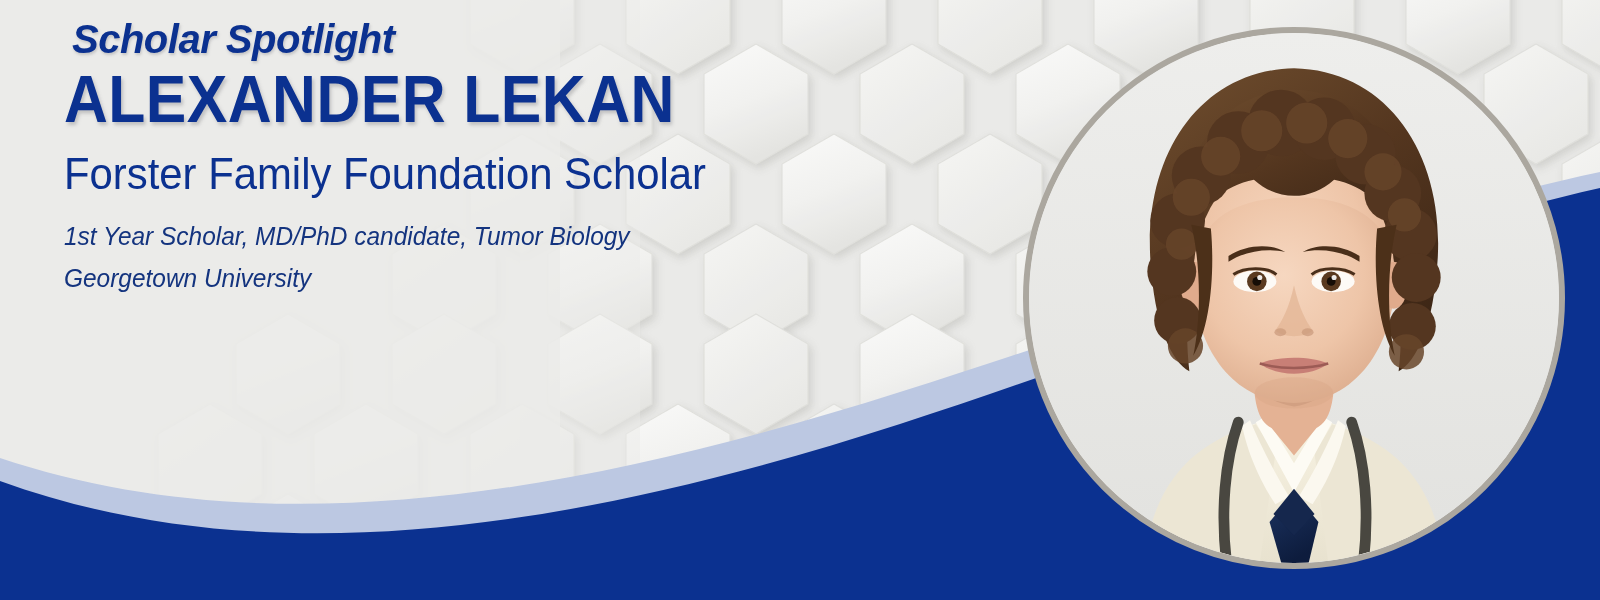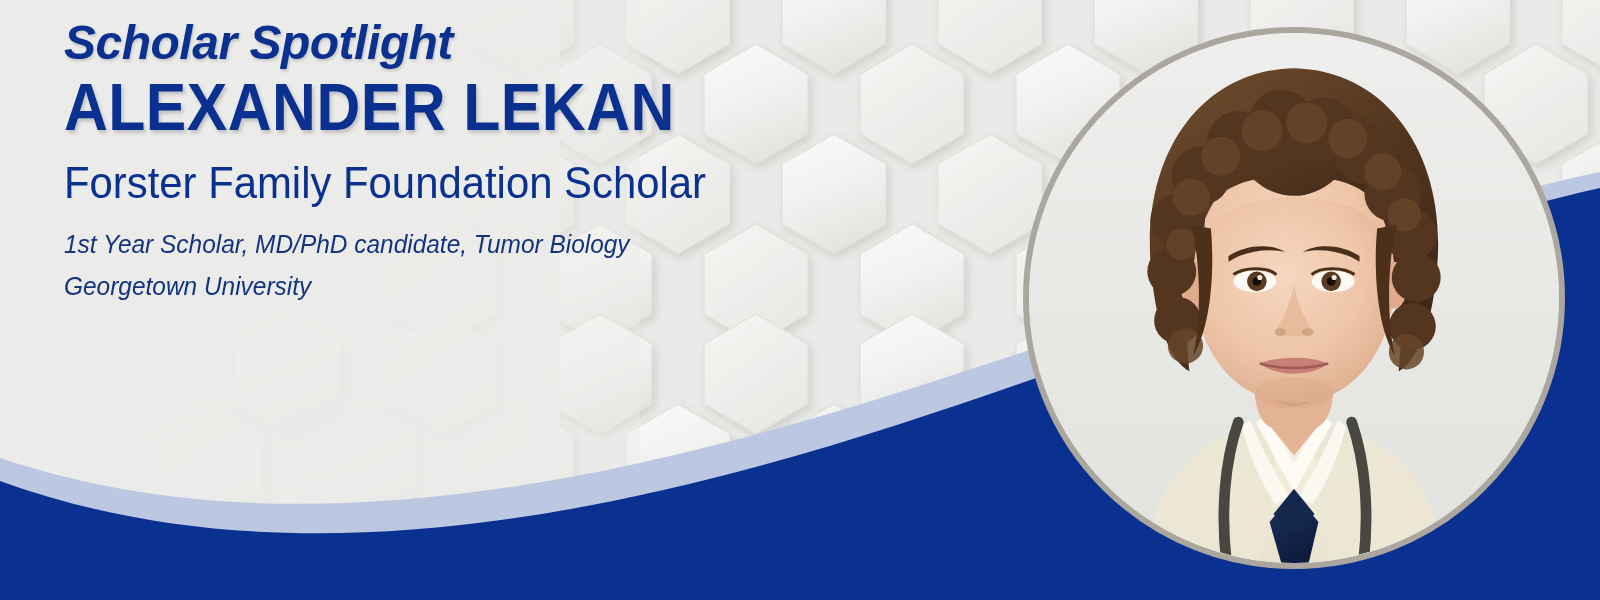--- a/index.html
+++ b/index.html
@@ -23,27 +23,27 @@
   .wave-layer{
     position:absolute;inset:0;z-index:2;pointer-events:none;
   }
   .wave-layer svg{display:block;width:100%;height:100%;}
 
   
   .text-block{
     position:absolute;left:64px;top:18px;z-index:4;
   }
   .eyebrow{
-    font-size:48px;
+    font-size:40px;
     font-weight:bold;
     font-style:italic;
     letter-spacing:-0.5px;
     color:#0b3190;
     line-height:1.05;
-    margin:0 0 4px 0;
+    margin:0 0 4px 8px;
     text-shadow:1px 2px 3px rgba(120,120,125,0.35);
     font-stretch:condensed;
   }
   .name{
     font-size:66px;
     font-weight:bold;
     letter-spacing:0.5px;
     color:#0b3190;
     line-height:1.08;
     margin:0 0 14px 0;

